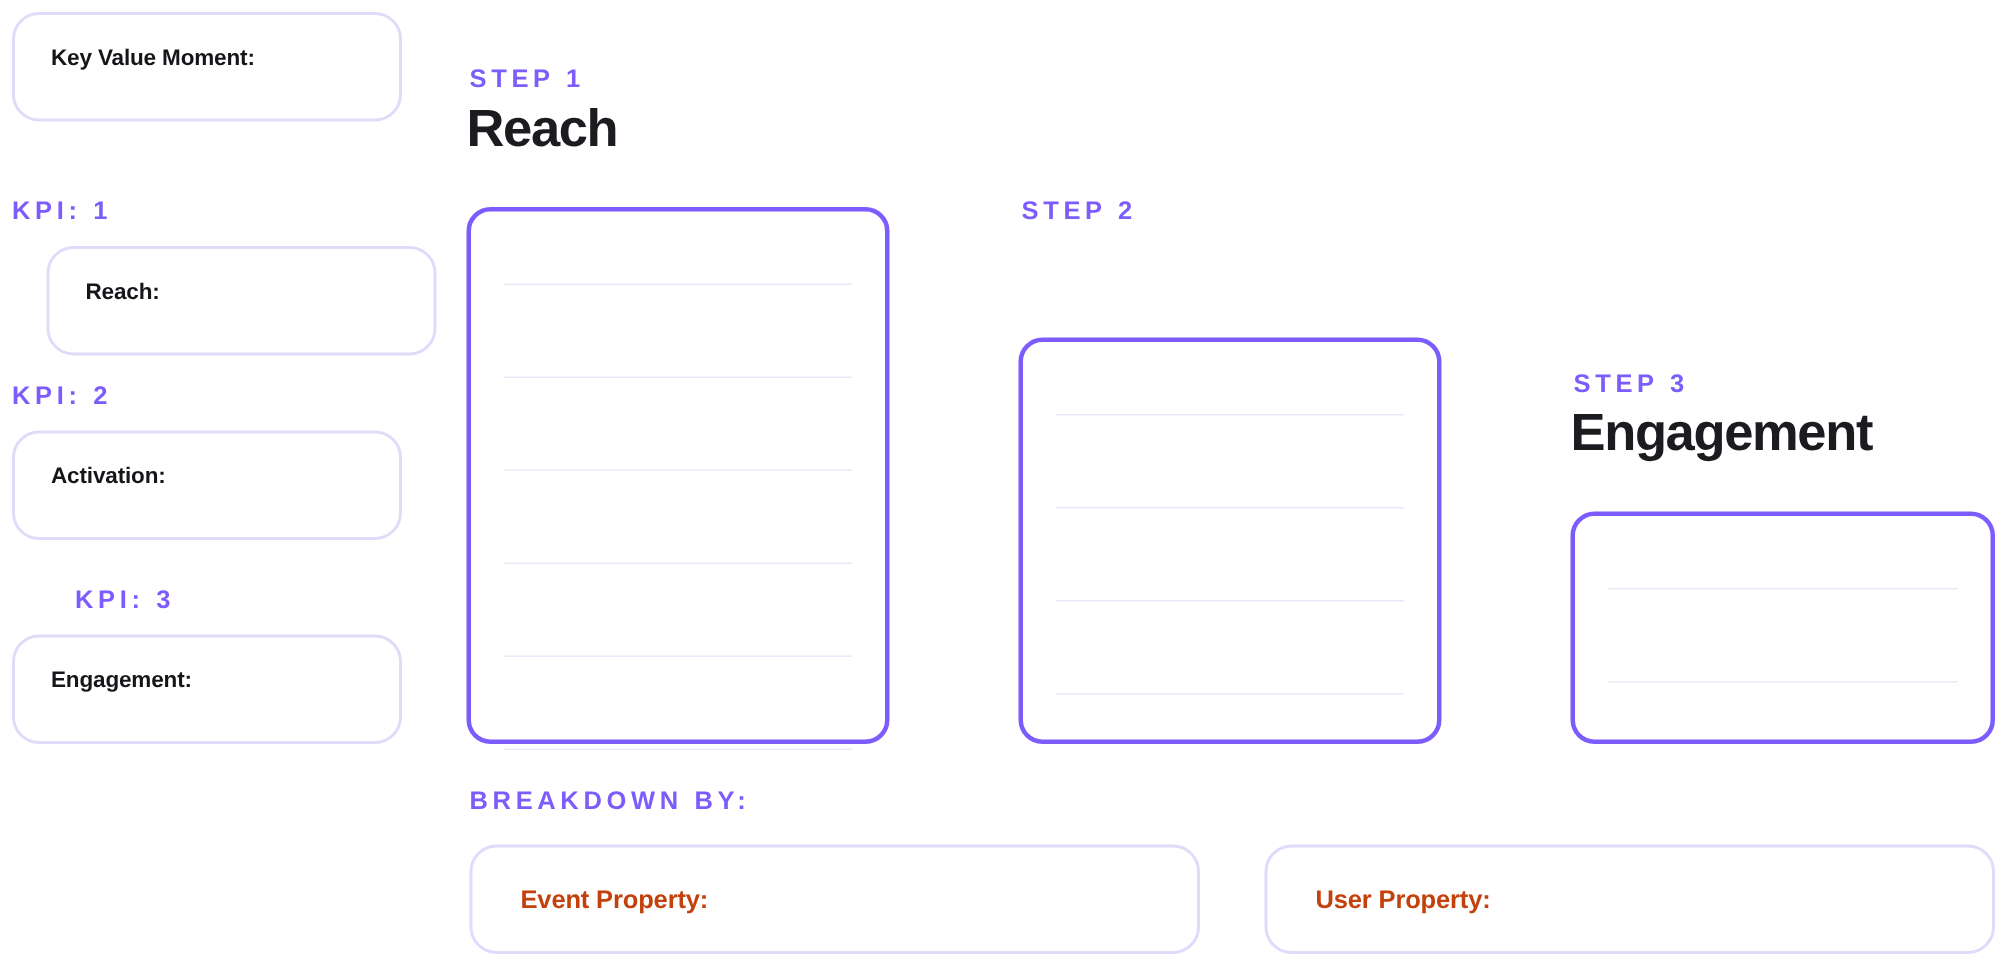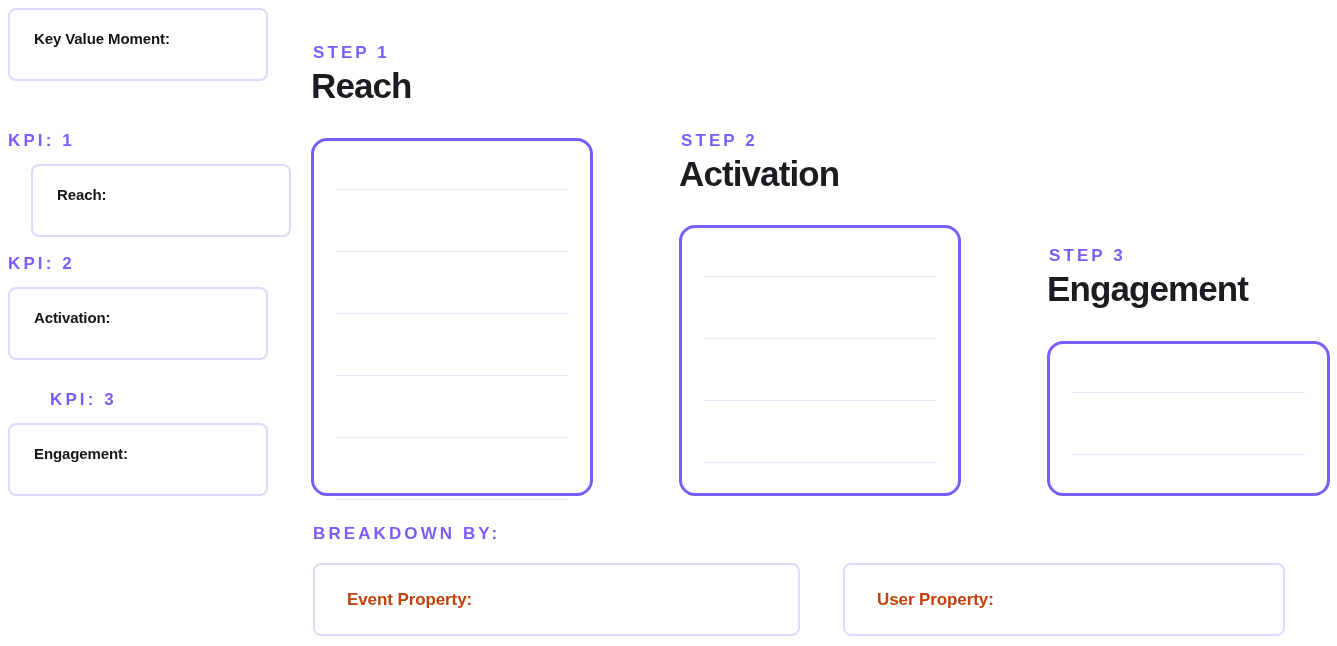--- a/index.html
+++ b/index.html
@@ -19,21 +19,21 @@
     position: absolute;
     inset: 0;
   }
 
   
   .card-light {
     position: absolute;
     box-sizing: border-box;
     background: #ffffff;
     border: 2px solid #dedcfa;
-    border-radius: 8px;
+    border-radius: 18px;
   }
   .card-strong {
     position: absolute;
     box-sizing: border-box;
     background: #ffffff;
     border: 3px solid #7c5cfc;
     border-radius: 16px;
   }
 
   
@@ -111,21 +111,21 @@
   #step2-title  { left: 679px;  top: 156px; }
   #step2-card   { left: 679px;  top: 225px; width: 282px; height: 271px; }
 
   #step3-kicker { left: 1049px; top: 246px; }
   #step3-title  { left: 1047px; top: 271px; }
   #step3-card   { left: 1047px; top: 341px; width: 283px; height: 155px; }
 
   
   #breakdown-kicker { left: 313px; top: 524px; }
   #event-prop-card  { left: 313px; top: 563px; width: 487px; height: 73px; }
-  #user-prop-card   { left: 843px; top: 563px; width: 442px; height: 73px; padding-left: 42px; }
+  #user-prop-card   { left: 843px; top: 563px; width: 487px; height: 73px; padding-left: 42px; }
 </style>
 </head>
 <body>
 
 <div class="canvas">
 
   <div class="card-light" id="kvm-card">
     <span class="card-label">Key Value Moment:</span>
   </div>
 
@@ -151,21 +151,20 @@
         <div class="rule" style="top: 48px;"></div>
         <div class="rule" style="top: 110px;"></div>
         <div class="rule" style="top: 172px;"></div>
         <div class="rule" style="top: 234px;"></div>
         <div class="rule" style="top: 296px;"></div>
         <div class="rule" style="top: 358px;"></div>
       </div>
   </div>
 
   <span class="kicker" id="step2-kicker">STEP 2</span>
-  <span class="step-title" id="step2-title">Activation</span>
   <div class="card-strong" id="step2-card">
     <div class="rules">
         <div class="rule" style="top: 48px;"></div>
         <div class="rule" style="top: 110px;"></div>
         <div class="rule" style="top: 172px;"></div>
         <div class="rule" style="top: 234px;"></div>
       </div>
   </div>
 
   <span class="kicker" id="step3-kicker">STEP 3</span>

